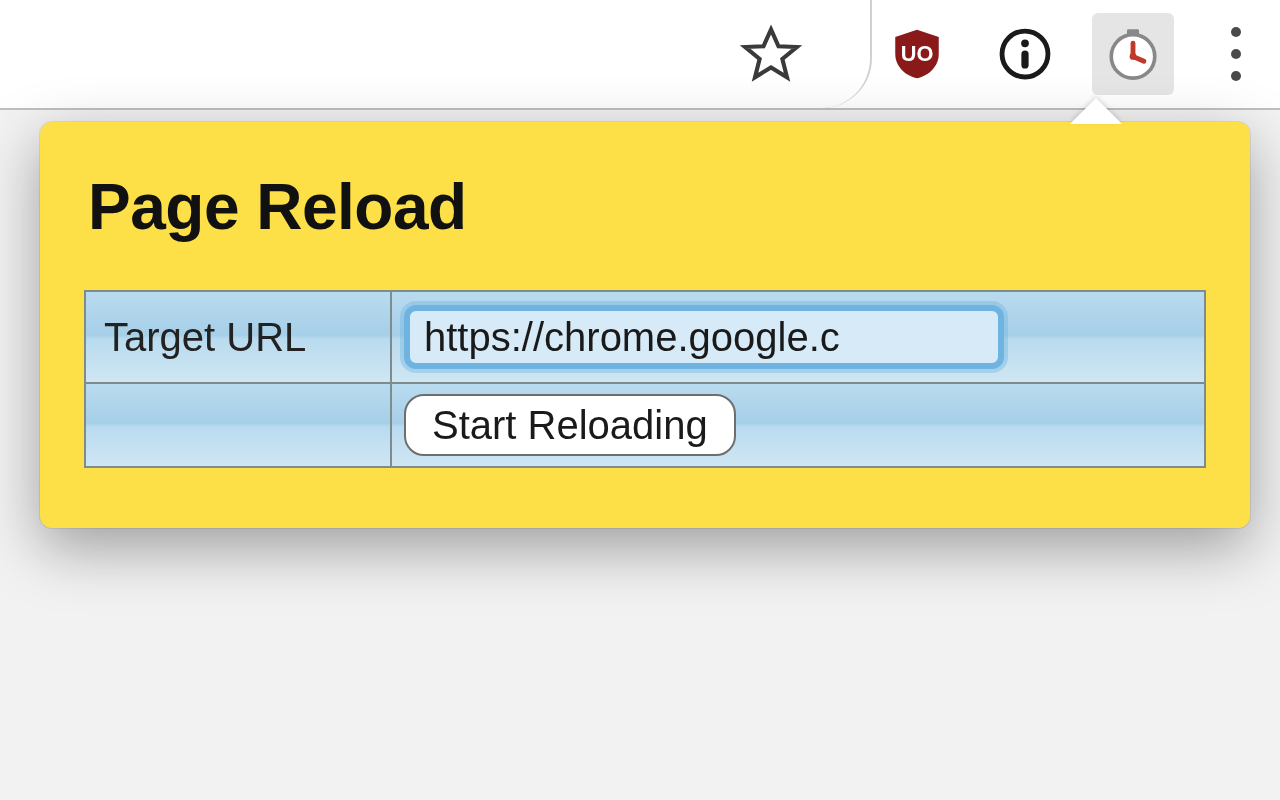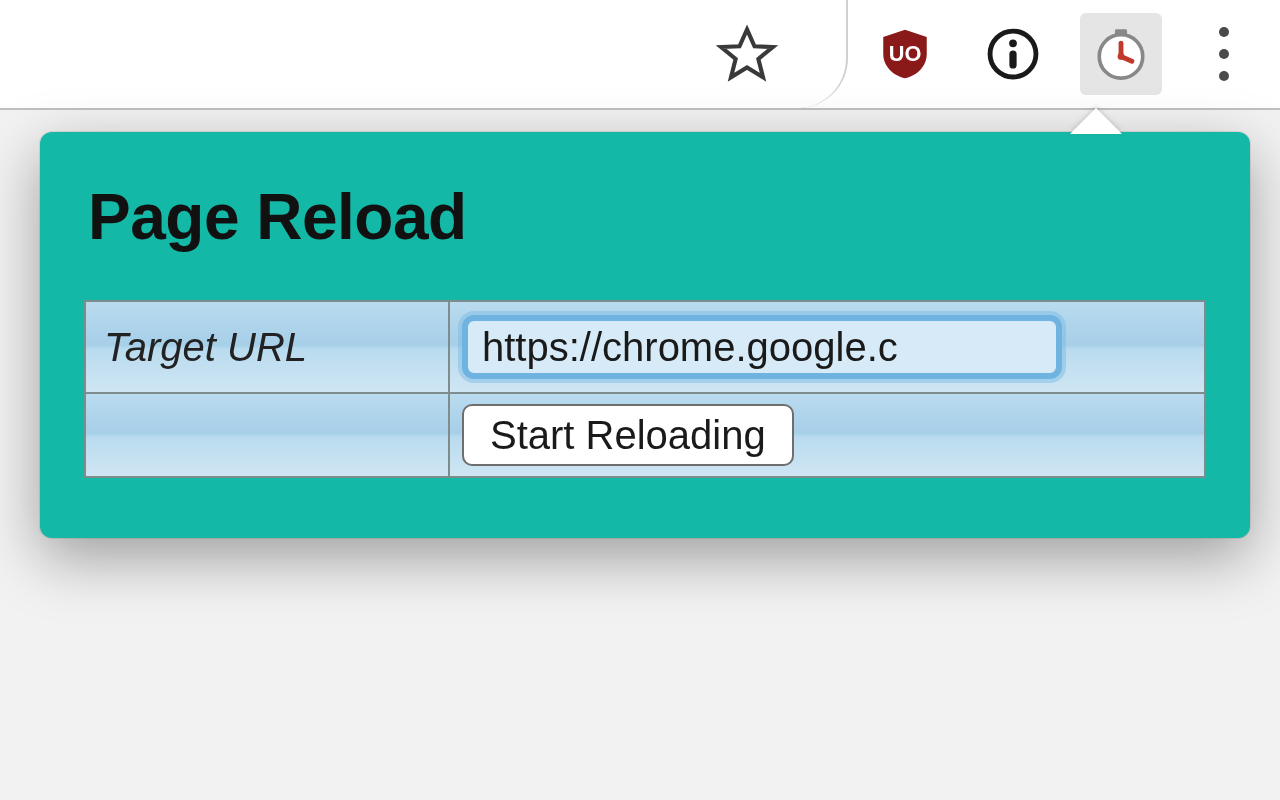--- a/index.html
+++ b/index.html
@@ -62,21 +62,21 @@
     align-items: center;
     justify-content: center;
     margin-right: 55px;
     margin-left: 10px;
   }
 
   .ext-icons {
     display: flex;
     align-items: flex-end;
     gap: 26px;
-    padding: 0 16px;
+    padding: 0 4px;
   }
   .ext-icon {
     width: 82px;
     height: 82px;
     display: flex;
     align-items: center;
     justify-content: center;
     border-radius: 6px;
   }
   .ext-icon.active {
@@ -96,24 +96,24 @@
   .menu-dots span {
     width: 10px;
     height: 10px;
     background: #4a4a4a;
     border-radius: 50%;
   }
 
   
   .popup {
     position: absolute;
-    top: 132px;
+    top: 122px;
     right: 30px;
     left: 40px;
-    background: #14b8a6;
+    background: #fde047;
     border-radius: 12px;
     box-shadow: 0 20px 60px rgba(0,0,0,.35), 0 0 0 1px rgba(0,0,0,.08);
     padding: 44px 44px 60px 44px;
   }
   .popup::before {
     content: "";
     position: absolute;
     top: -24px;
     right: 128px;
     width: 0;
@@ -138,24 +138,23 @@
     font-size: 40px;
     color: #222;
   }
   table.form td {
     border: 2px solid #7f8c8d;
     padding: 0;
     vertical-align: middle;
     background: linear-gradient(#b9dbef 0%, #a6cfe8 48%, #b9dbef 52%, #cfe6f3 100%);
   }
   table.form td.label {
-    width: 364px;
+    width: 306px;
     padding: 10px 18px;
     line-height: 1.1;
-    font-style: italic;
   }
   table.form td.value {
     padding: 6px 16px 6px 12px;
   }
 
   .url-input {
     width: 600px;
     height: 64px;
     font-size: 40px;
     color: #1a1a1a;
@@ -178,21 +177,21 @@
     padding: 0 16px;
     outline: none;
   }
 
   .btn {
     height: 62px;
     font-size: 40px;
     color: #1a1a1a;
     background: #fff;
     border: 2px solid #6e6e6e;
-    border-radius: 10px;
+    border-radius: 20px;
     padding: 0 26px;
     cursor: pointer;
     line-height: 58px;
     display: inline-block;
   }
 
   table.form tr.row-url td { height: 92px; }
   table.form tr.row-time td.label { height: 128px; }
   table.form tr.row-time td.value { vertical-align: bottom; padding-bottom: 10px;}
   table.form tr.row-btn td { height: 84px; }

